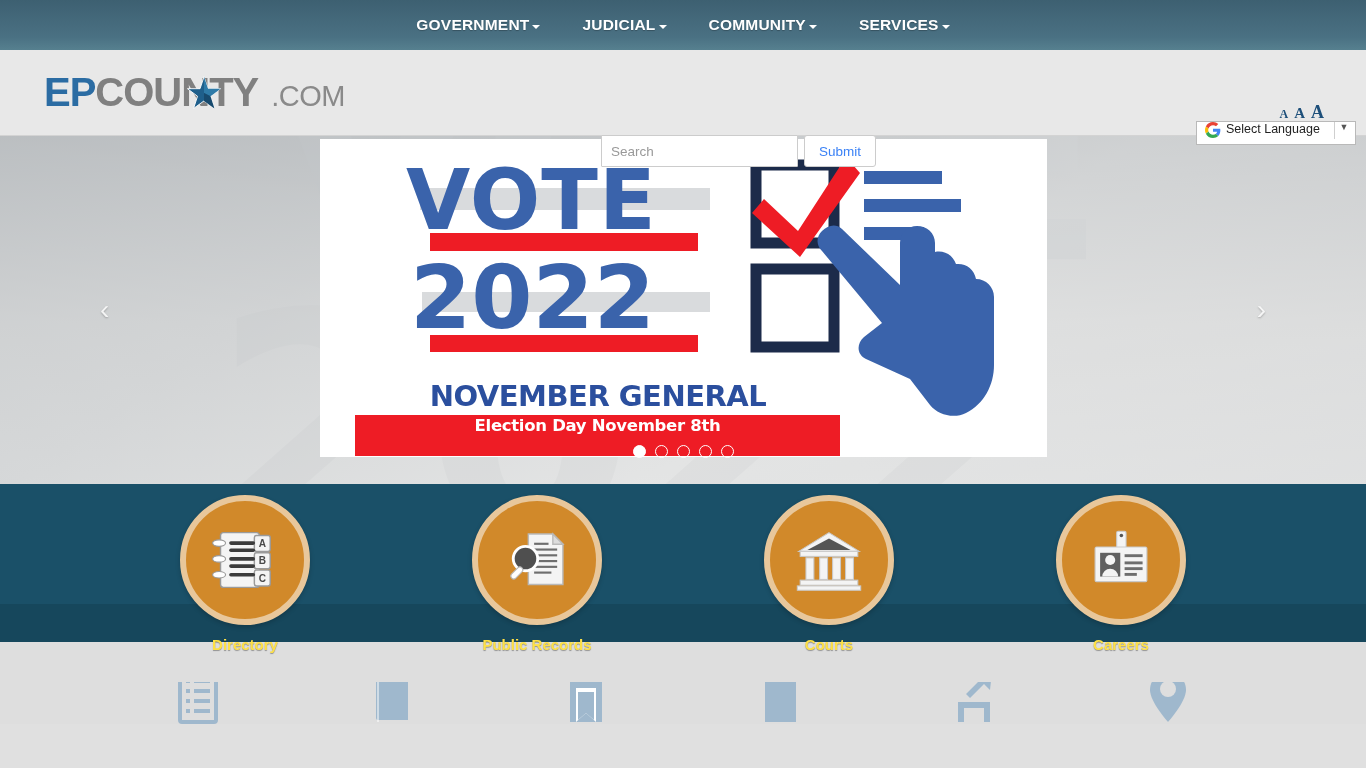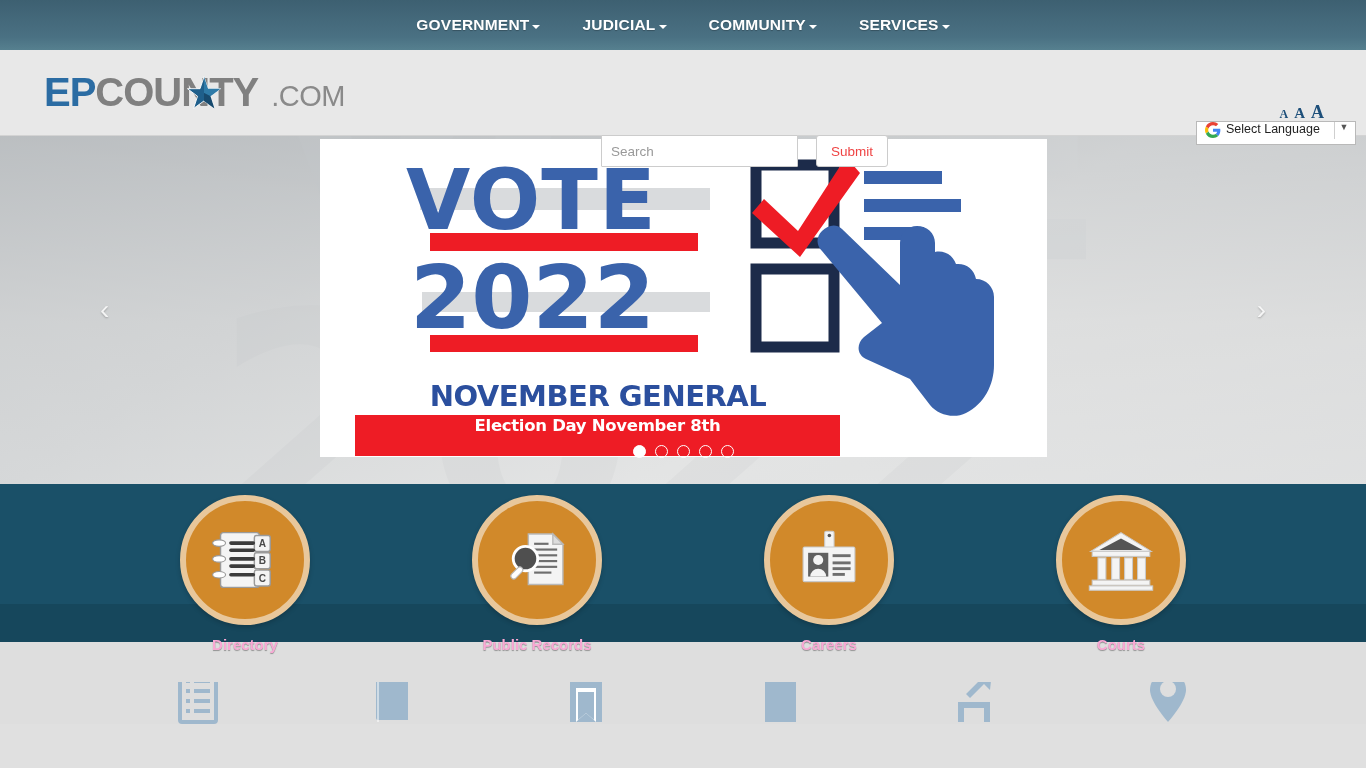--- a/index.html
+++ b/index.html
@@ -100,24 +100,23 @@
     outline: none;
   }
   .search-input::placeholder { color: #999; }
   .submit-btn {
     height: 32px;
     padding: 0 14px;
     border: 1px solid #cccccc;
     border-radius: 3px;
     background: #ffffff;
     font-size: 13.5px;
-    color: #ef4444;
+    color: #3b82f6;
     cursor: pointer;
     font-family: "Liberation Sans", sans-serif;
-    margin-left: 12px;
   }
 
   .fontsize {
     position: absolute;
     right: 42px; top: 52px;
     display: flex;
     align-items: baseline;
     gap: 6px;
     color: #1d4f7a;
     font-weight: bold;
@@ -319,21 +318,21 @@
     border-radius: 50%;
     background: #d1892a;
     border: 6px solid #e8c79b;
     display: flex;
     align-items: center;
     justify-content: center;
     box-shadow: 0 2px 5px rgba(0,0,0,.2);
   }
   .ql-label {
     margin-top: 11px;
-    color: #f9a8d4;
+    color: #fde047;
     font-size: 15px;
     font-weight: bold;
     text-shadow: 0 1px 1px rgba(0,0,0,.35);
     white-space: nowrap;
   }
 
   
   .bottomstrip {
     height: 82px;
     background: #dedede;
@@ -522,55 +521,55 @@
         <circle cx="34" cy="48" r="17" fill="#4f4f4f" stroke="#ffffff" stroke-width="4"></circle>
         <rect x="12" y="64" width="20" height="8" rx="4" transform="rotate(-45 22 68)" fill="#ffffff" stroke="#b9b9b9" stroke-width="1.5"></rect>
       </svg>
     </div>
     <div class="ql-label">Public Records</div>
   </div>
 
   <div class="ql">
     <div class="ql-circle">
       <svg width="72" height="72" viewBox="0 0 100 100">
+        <polygon points="50,12 92,38 8,38" fill="#f4f4f4" stroke="#c9c9c9" stroke-width="1.5"></polygon>
+        <polygon points="50,20 80,36 20,36" fill="#555555"></polygon>
+        <rect x="10" y="38" width="80" height="7" fill="#f4f4f4" stroke="#c9c9c9" stroke-width="1.5"></rect>
+        <g fill="#f4f4f4" stroke="#c9c9c9" stroke-width="1.5">
+          <rect x="18" y="47" width="11" height="30"></rect>
+          <rect x="37" y="47" width="11" height="30"></rect>
+          <rect x="55" y="47" width="11" height="30"></rect>
+          <rect x="73" y="47" width="11" height="30"></rect>
+        </g>
+        <rect x="10" y="78" width="80" height="7" fill="#f4f4f4" stroke="#c9c9c9" stroke-width="1.5"></rect>
+        <rect x="6" y="86" width="88" height="6" fill="#f4f4f4" stroke="#c9c9c9" stroke-width="1.5"></rect>
+      </svg>
+    </div>
+    <div class="ql-label">Courts</div>
+  </div>
+
+  <div class="ql">
+    <div class="ql-circle">
+      <svg width="72" height="72" viewBox="0 0 100 100">
         <rect x="44" y="10" width="13" height="26" rx="2" fill="#f4f4f4" stroke="#c9c9c9" stroke-width="1.5"></rect>
         <circle cx="50.5" cy="16" r="2.5" fill="#555"></circle>
         <rect x="14" y="32" width="72" height="48" rx="2" fill="#f4f4f4" stroke="#c9c9c9" stroke-width="1.5"></rect>
         <rect x="21" y="40" width="28" height="33" fill="#606060"></rect>
         <circle cx="35" cy="50" r="7" fill="#f4f4f4"></circle>
         <path d="M24 73 a11 11 0 0 1 22 0 z" fill="#f4f4f4"></path>
         <g fill="#6e6e6e">
           <rect x="55" y="42" width="25" height="4"></rect>
           <rect x="55" y="52" width="25" height="4"></rect>
           <rect x="55" y="60" width="25" height="4"></rect>
           <rect x="55" y="68" width="17" height="4"></rect>
         </g>
       </svg>
     </div>
     <div class="ql-label">Careers</div>
   </div>
-
-  <div class="ql">
-    <div class="ql-circle">
-      <svg width="72" height="72" viewBox="0 0 100 100">
-        <polygon points="50,12 92,38 8,38" fill="#f4f4f4" stroke="#c9c9c9" stroke-width="1.5"></polygon>
-        <polygon points="50,20 80,36 20,36" fill="#555555"></polygon>
-        <rect x="10" y="38" width="80" height="7" fill="#f4f4f4" stroke="#c9c9c9" stroke-width="1.5"></rect>
-        <g fill="#f4f4f4" stroke="#c9c9c9" stroke-width="1.5">
-          <rect x="18" y="47" width="11" height="30"></rect>
-          <rect x="37" y="47" width="11" height="30"></rect>
-          <rect x="55" y="47" width="11" height="30"></rect>
-          <rect x="73" y="47" width="11" height="30"></rect>
-        </g>
-        <rect x="10" y="78" width="80" height="7" fill="#f4f4f4" stroke="#c9c9c9" stroke-width="1.5"></rect>
-        <rect x="6" y="86" width="88" height="6" fill="#f4f4f4" stroke="#c9c9c9" stroke-width="1.5"></rect>
-      </svg>
-    </div>
-    <div class="ql-label">Courts</div>
-  </div>
 </div>
 
 <div class="bottomstrip">
 
   <div class="bs-item">
     <svg width="44" height="56" viewBox="0 0 44 56">
       <rect x="4" y="2" width="36" height="52" rx="2" fill="none" stroke="#9fb8cd" stroke-width="4"></rect>
       <g fill="#9fb8cd">
         <rect x="10" y="11" width="4" height="4"></rect>
           <rect x="18" y="11" width="16" height="4"></rect>

